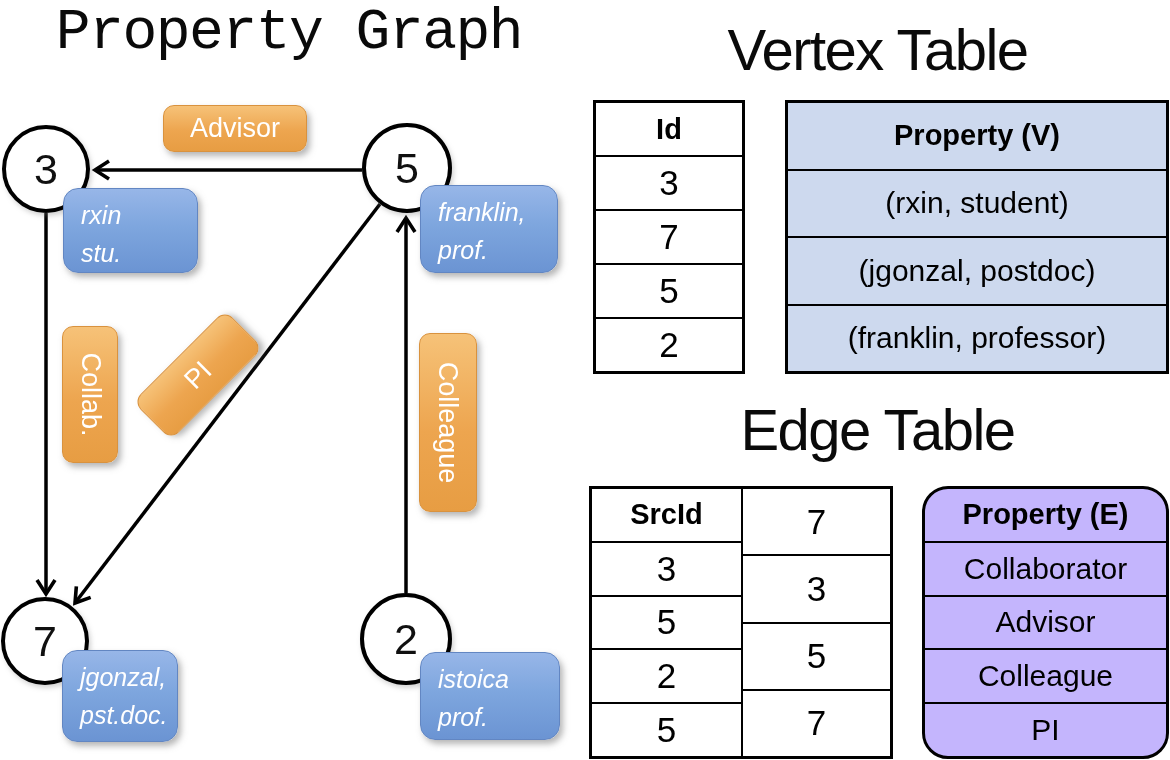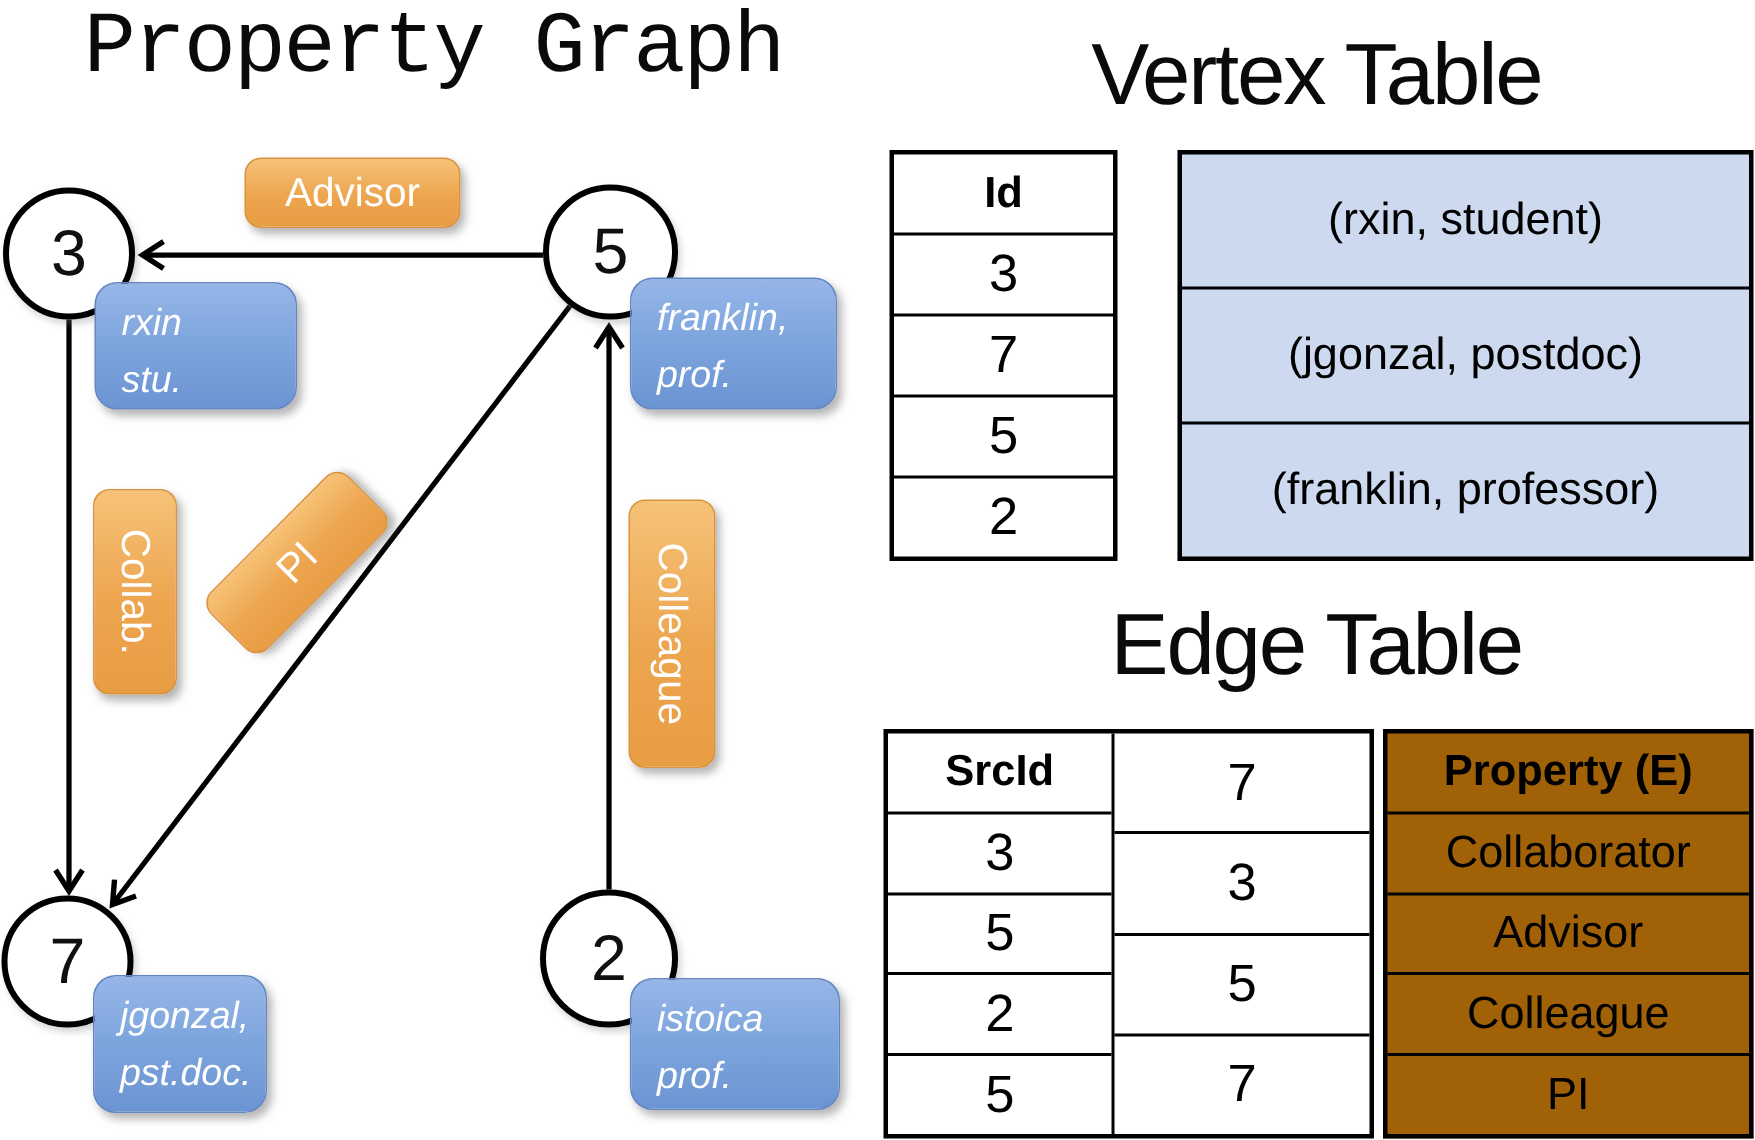--- a/index.html
+++ b/index.html
@@ -41,21 +41,21 @@
   .tcol + .tcol { border-left:2.5px solid #000; }
   .trow {
     flex:1; border-top:2.5px solid #000; display:flex;
     align-items:center; justify-content:center; white-space:nowrap;
   }
   .trow:first-child { border-top:none; }
   .th   { font-weight:bold; font-size:29px; }
   .tnum { font-size:35px; }
   .tprop{ font-size:30px; }
   .fill-vblue  { background:#cdd9ee; }
-  .fill-etan   { background:#a16207; }
+  .fill-etan   { background:#c4b5fd;border-radius:26px; }
 </style>
 </head>
 <body>
 
 <div class="stage">
 
   <div class="title" style="left:0; top:8; width:578px;font-family:Liberation Mono, monospace;">Property Graph</div>
   <div class="title" style="left:585px; top:16px; width:585px;">Vertex Table</div>
   <div class="title" style="left:585px; top:396px; width:585px;">Edge Table</div>
 
@@ -116,26 +116,27 @@
 
   <div class="tgroup" style="left:593px; top:100px; width:152px; height:274px;">
     <div class="trow th">Id</div>
     <div class="trow tnum">3</div>
     <div class="trow tnum">7</div>
     <div class="trow tnum">5</div>
     <div class="trow tnum">2</div>
   </div>
 
   <div class="tgroup fill-vblue" style="left:785px; top:100px; width:384px; height:274px;">
+    <div class="trow th">Property (V)</div>
     <div class="trow tprop">(rxin, student)</div>
     <div class="trow tprop">(jgonzal, postdoc)</div>
     <div class="trow tprop">(franklin, professor)</div>
   </div>
 
-  <div class="tgroup tcols" style="left:589px; top:486px; width:327px; height:273px;">
+  <div class="tgroup tcols" style="left:589px; top:486px; width:304px; height:273px;">
     <div class="tcol" style="width:149px;">
       <div class="trow th">SrcId</div>
       <div class="trow tnum">3</div>
       <div class="trow tnum">5</div>
       <div class="trow tnum">2</div>
       <div class="trow tnum">5</div>
     </div>
     <div class="tcol" style="flex:1;">
       <div class="trow tnum">7</div>
       <div class="trow tnum">3</div>

